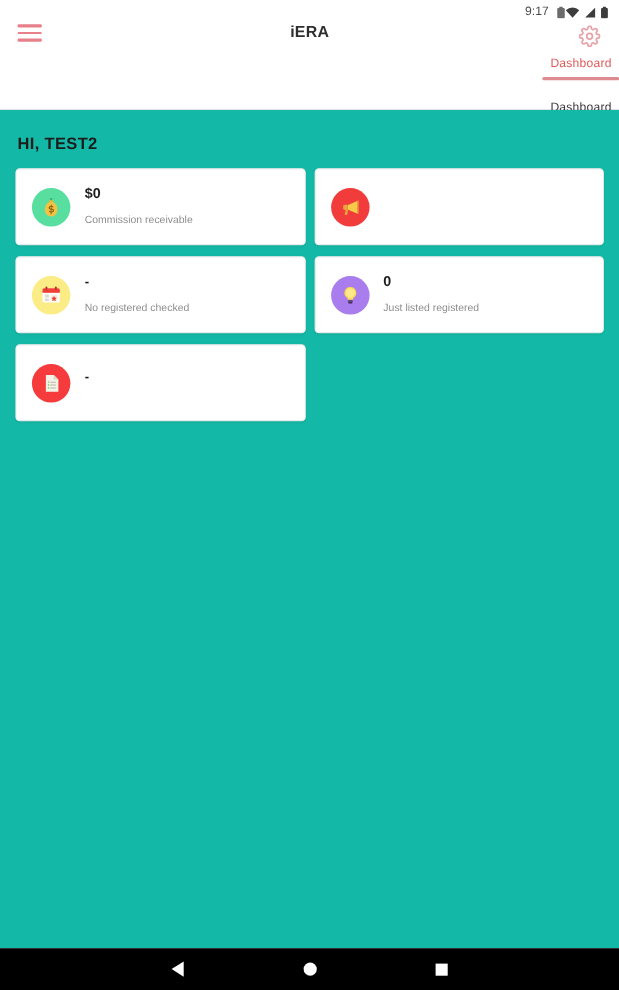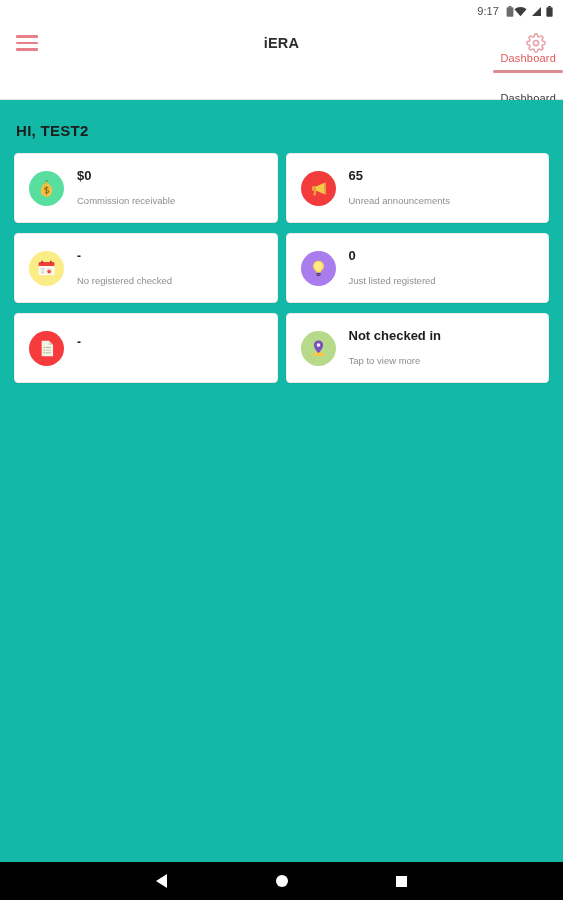--- a/index.html
+++ b/index.html
@@ -41,21 +41,20 @@
     align-items: center;
     gap: 4px;
   }
   .icon-svg { display: block; }
 
   
   .app-bar {
     height: 42px;
     width: 100%;
     display: flex;
-    align-items: center;
     padding: 0 16px;
     background: #ffffff;
     position: relative;
   }
   .hamburger {
     width: 22px;
     height: 16px;
     display: flex;
     flex-direction: column;
     justify-content: space-between;
@@ -295,24 +294,20 @@
 
     <div class="stat-card">
       <div class="stat-icon" style="background:#f23c3c;">
         <svg class="icon-svg" width="21" height="21" viewBox="0 0 24 24">
           <path d="M19 5.5v13l-10-4.2V9.7z" fill="#f7c948"></path>
           <path d="M9 9.2H6.2A1.7 1.7 0 0 0 4.5 11v2a1.7 1.7 0 0 0 1.7 1.8H9z" fill="#e8a33d"></path>
           <path d="M7.2 14.8h2.3l-.5 4.2a1 1 0 0 1-1 .9H7a.9.9 0 0 1-.9-1z" fill="#e8a33d"></path>
           <rect x="19" y="5" width="1.6" height="14" rx="0.8" fill="#e8a33d"></rect>
         </svg>
       </div>
-      <div class="stat-text">
-        <div class="stat-value">65</div>
-        <div class="stat-label">Unread announcements</div>
-      </div>
     </div>
 
     <div class="stat-card">
       <div class="stat-icon" style="background:#fbec86;">
         <svg class="icon-svg" width="21" height="21" viewBox="0 0 24 24">
           <rect x="3" y="4.5" width="18" height="15" rx="1.6" fill="#fdfdfb"></rect>
           <rect x="3" y="4.5" width="18" height="4.6" rx="1.6" fill="#ef4136"></rect>
           <rect x="3" y="7.6" width="18" height="1.6" fill="#ef4136"></rect>
           <rect x="6.2" y="2.8" width="1.8" height="3.6" rx="0.9" fill="#c22d24"></rect>
           <rect x="16" y="2.8" width="1.8" height="3.6" rx="0.9" fill="#c22d24"></rect>
@@ -355,33 +350,20 @@
           <rect x="11" y="13.3" width="6" height="1" rx="0.4" fill="#b9b6a4"></rect>
           <rect x="11" y="16.3" width="6" height="1" rx="0.4" fill="#b9b6a4"></rect>
         </svg>
       </div>
       <div class="stat-text">
         <div class="stat-value dash">-</div>
         <div class="stat-label"></div>
       </div>
     </div>
 
-    <div class="stat-card">
-      <div class="stat-icon" style="background:#b7d98a;">
-        <svg class="icon-svg" width="21" height="21" viewBox="0 0 24 24">
-          <path d="M5 20.5c1-3.2 3.7-5 7-5s6 1.8 7 5z" fill="#f7c948"></path>
-          <path d="M12 2.8a5.3 5.3 0 0 1 5.3 5.3c0 3.7-4.2 8.3-5.3 9.4-1.1-1.1-5.3-5.7-5.3-9.4A5.3 5.3 0 0 1 12 2.8z" fill="#7b4fbd"></path>
-          <circle cx="12" cy="8" r="2.1" fill="#f0ecf8"></circle>
-        </svg>
-      </div>
-      <div class="stat-text">
-        <div class="stat-value">Not checked in</div>
-        <div class="stat-label">Tap to view more</div>
-      </div>
-    </div>
 
   </div>
 </div>
 
 <div class="nav-bar">
   <div class="nav-btn">
     <span class="nav-back"></span>
   </div>
   <div class="nav-btn">
     <span class="nav-home"></span>

